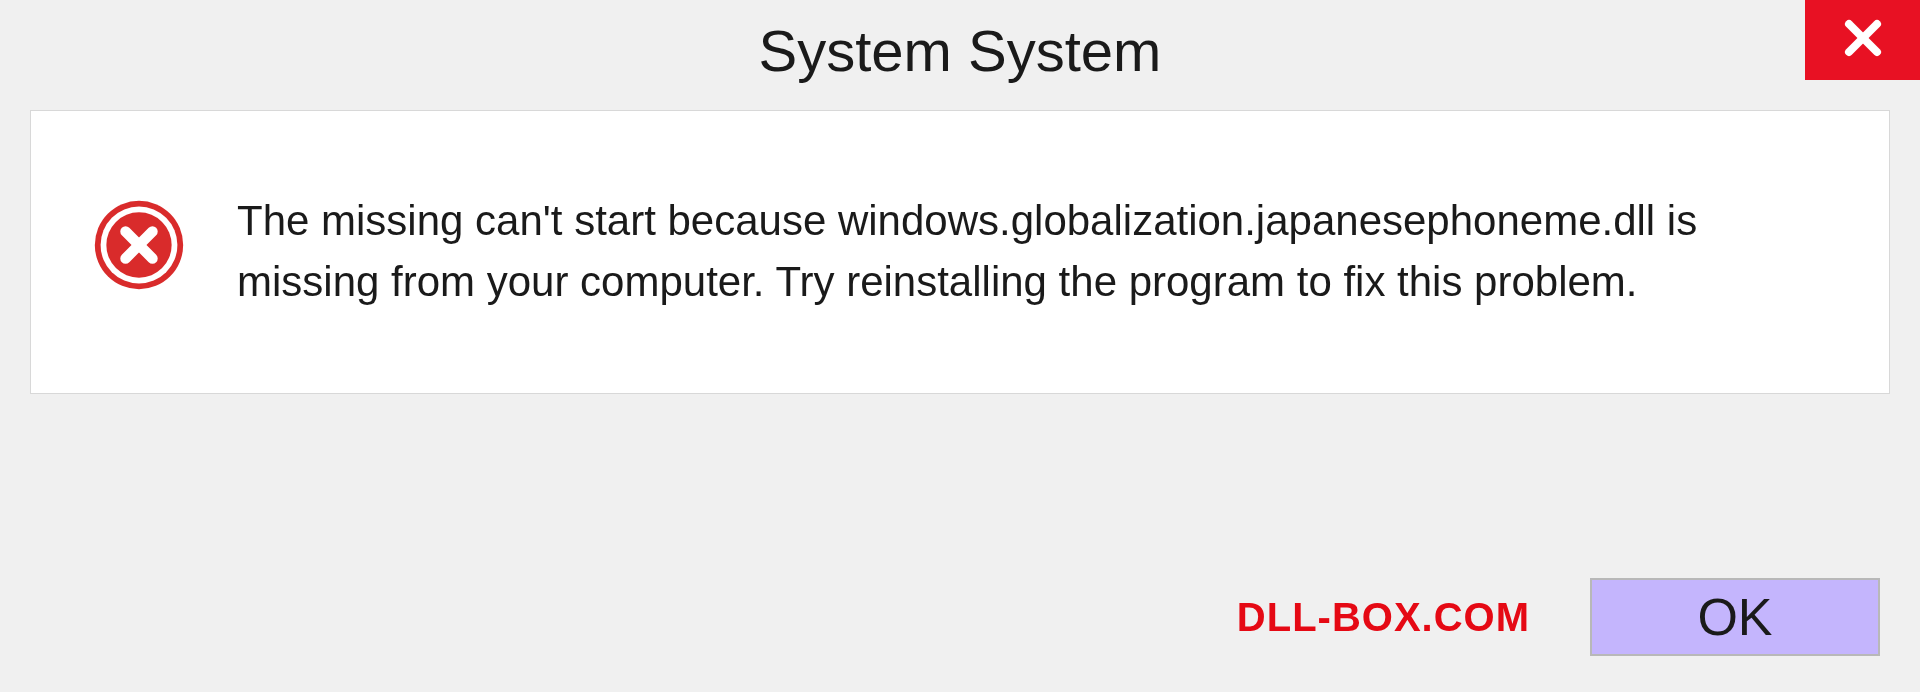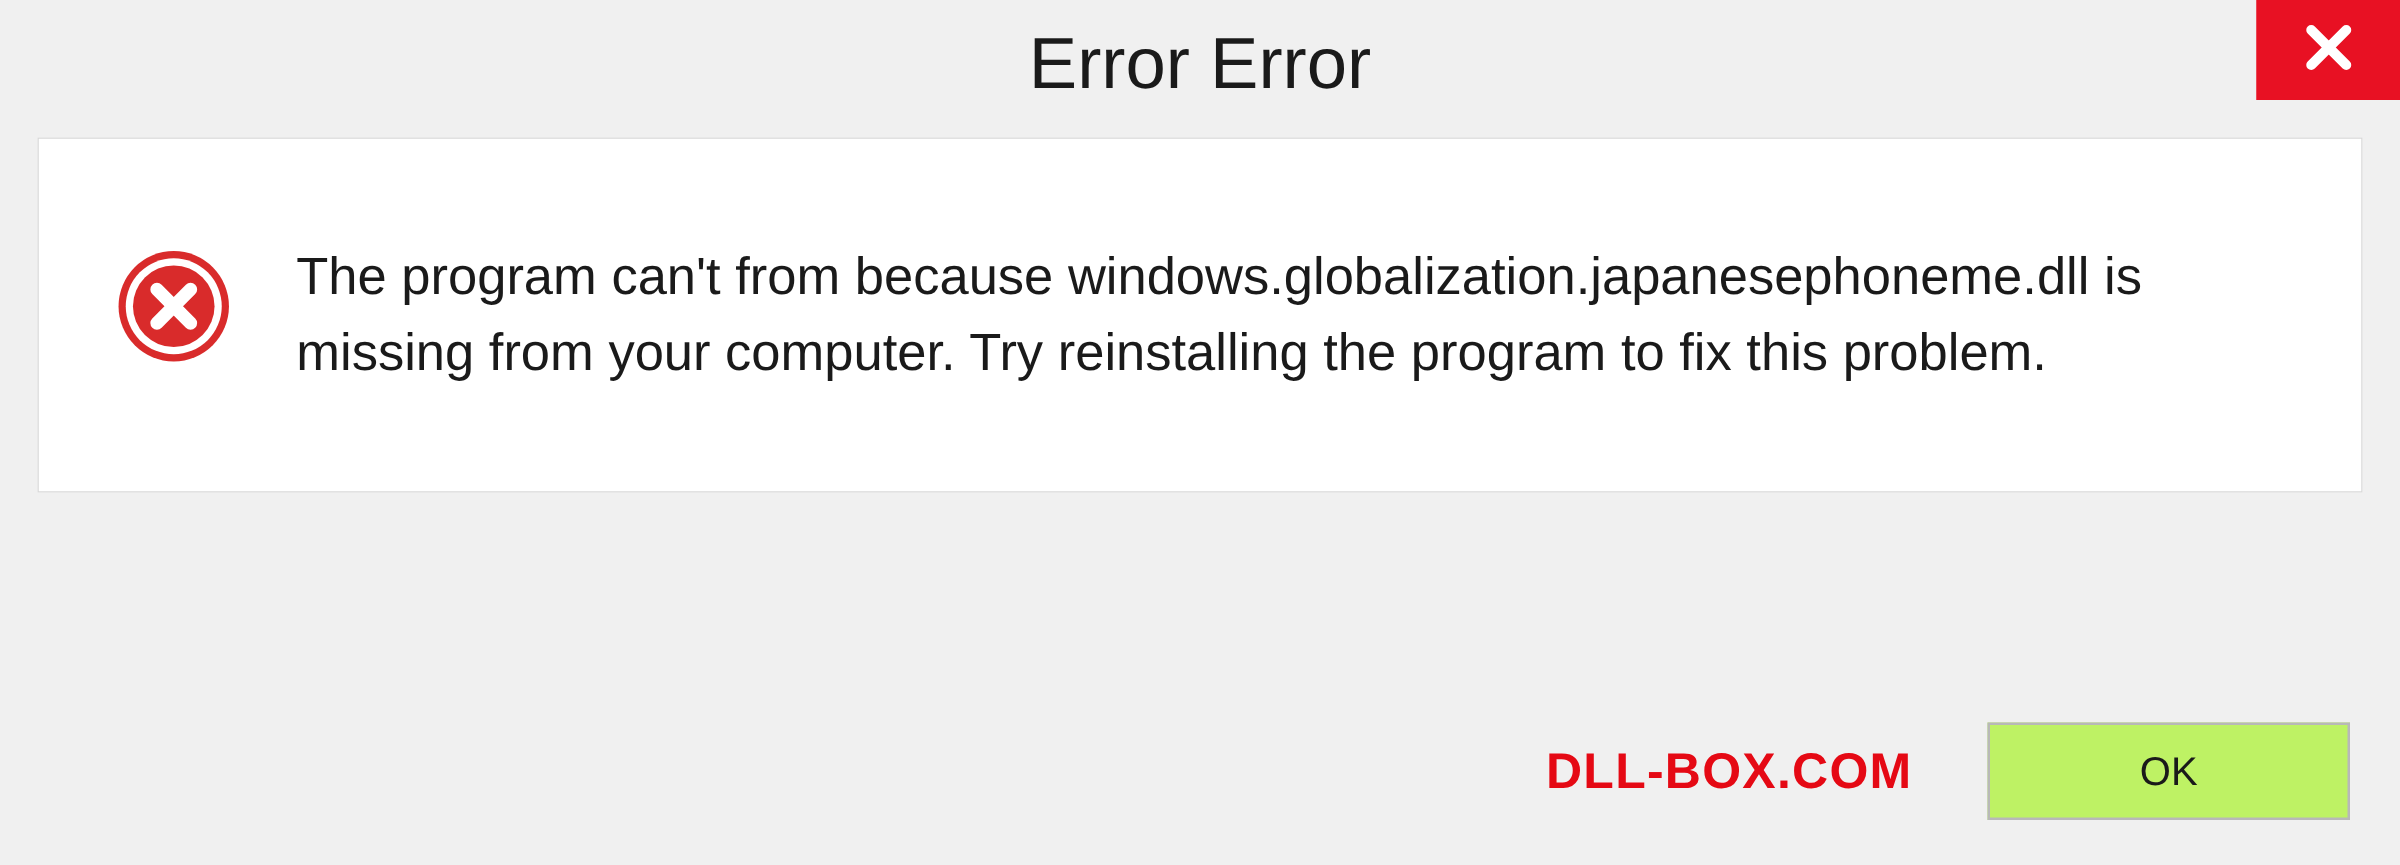--- a/index.html
+++ b/index.html
@@ -84,57 +84,57 @@
     .watermark {
       font-size: 40px;
       font-weight: 800;
       color: #e50914;
       letter-spacing: 1px;
       font-family: Arial, sans-serif;
     }
     .ok-button {
       width: 290px;
       height: 78px;
-      background: #bef264;
+      background: #c4b5fd;
       border: 2px solid #b8b8b8;
-      font-size: 32px;
+      font-size: 52px;
       color: #1a1a1a;
       display: flex;
       align-items: center;
       justify-content: center;
       cursor: pointer;
       font-family: inherit;
     }
   </style>
 </head>
 <body>
 
 <div class="dialog">
   <div class="titlebar">
-    <div class="title">Error Error</div>
+    <div class="title">System System</div>
     <div class="close-btn">
       <span>
         <svg viewBox="0 0 24 24" fill="none" stroke="#ffffff" stroke-width="4" stroke-linecap="round">
           <line x1="5" y1="5" x2="19" y2="19"></line>
           <line x1="19" y1="5" x2="5" y2="19"></line>
         </svg>
       </span>
     </div>
   </div>
 
   <div class="content-area">
     <div class="error-icon">
       <svg viewBox="0 0 100 100">
         <circle cx="50" cy="50" r="46" fill="#d92b2b"></circle>
         <circle cx="50" cy="50" r="40" fill="#ffffff"></circle>
         <circle cx="50" cy="50" r="34" fill="#d92b2b"></circle>
         <line x1="36" y1="36" x2="64" y2="64" stroke="#ffffff" stroke-width="11" stroke-linecap="round"></line>
         <line x1="64" y1="36" x2="36" y2="64" stroke="#ffffff" stroke-width="11" stroke-linecap="round"></line>
       </svg>
     </div>
-    <div class="message">The program can't from because windows.globalization.japanesephoneme.dll is missing from your computer. Try reinstalling the program to fix this problem.</div>
+    <div class="message">The missing can't start because windows.globalization.japanesephoneme.dll is missing from your computer. Try reinstalling the program to fix this problem.</div>
   </div>
 
   <div class="footer">
     <div class="watermark">DLL-BOX.COM</div>
     <button class="ok-button">OK</button>
   </div>
 </div>
 
 </body></html>

